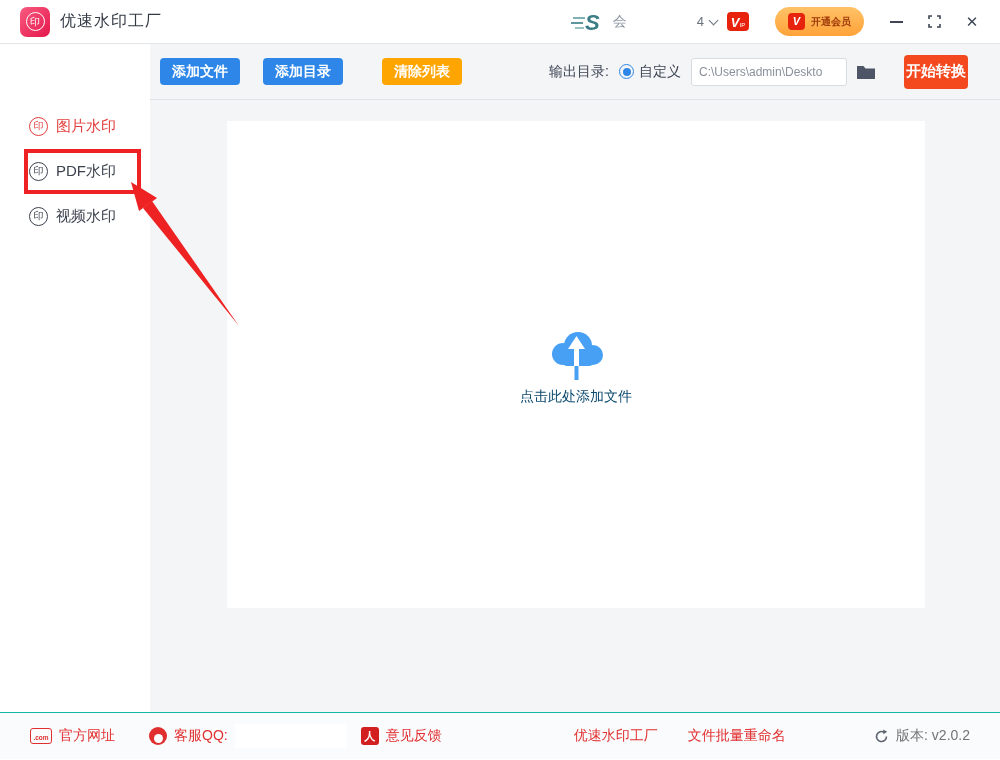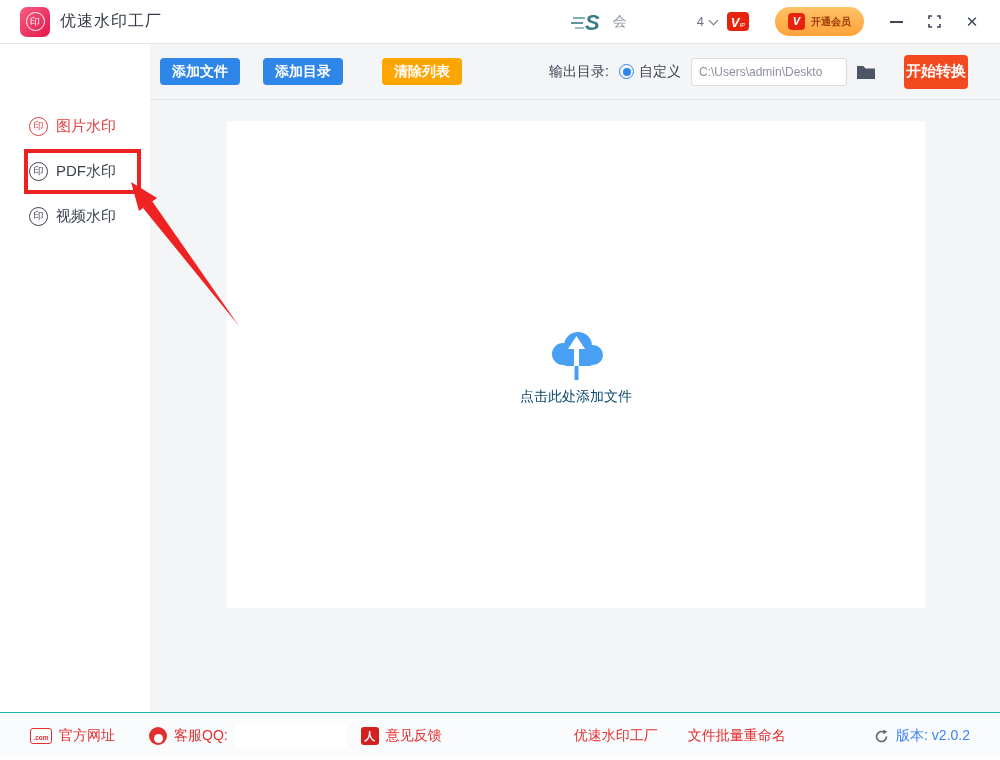--- a/index.html
+++ b/index.html
@@ -60,21 +60,21 @@
   .flink { display:flex; align-items:center; gap:7px; color:#e12f2f; font-size:14px; cursor:pointer; }
   .dotcom-icon { width:22px; height:16px; border:1.5px solid #e12f2f; border-radius:3px; font-size:6.5px; font-weight:bold; color:#e12f2f; display:flex; align-items:flex-end; justify-content:center; line-height:8px; padding-bottom:1px; }
   .qq-icon { width:18px; height:18px; border-radius:50%; background:#e12f2f; position:relative; overflow:hidden; }
   .qq-icon::after { content:""; position:absolute; left:5px; top:7px; width:9px; height:9px; border-radius:50%; background:#fff; }
   .qq-link { margin-left:34px; }
   .redacted { width:112px; height:24px; background:#fff; }
   .fb-link { margin-left:14px; }
   .fb-icon { width:18px; height:18px; background:#d21f1f; border-radius:3px; color:#fff; font-size:11px; font-weight:bold; line-height:18px; text-align:center; }
   .tool1 { margin-left:132px; }
   .tool2 { margin-left:30px; }
-  .version-group { margin-left:auto; display:flex; align-items:center; gap:7px; color:#3b82f6; font-size:14px; }
+  .version-group { margin-left:auto; display:flex; align-items:center; gap:7px; color:#737373; font-size:14px; }
 
   
   .annot-rect { position:absolute; left:24px; top:149px; width:117px; height:45px; border:4px solid #ee2222; z-index:40; pointer-events:none; }
   .annot-arrow { position:absolute; left:0; top:0; z-index:39; pointer-events:none; }
 </style>
 </head>
 <body>
 
 <div class="app">
 

